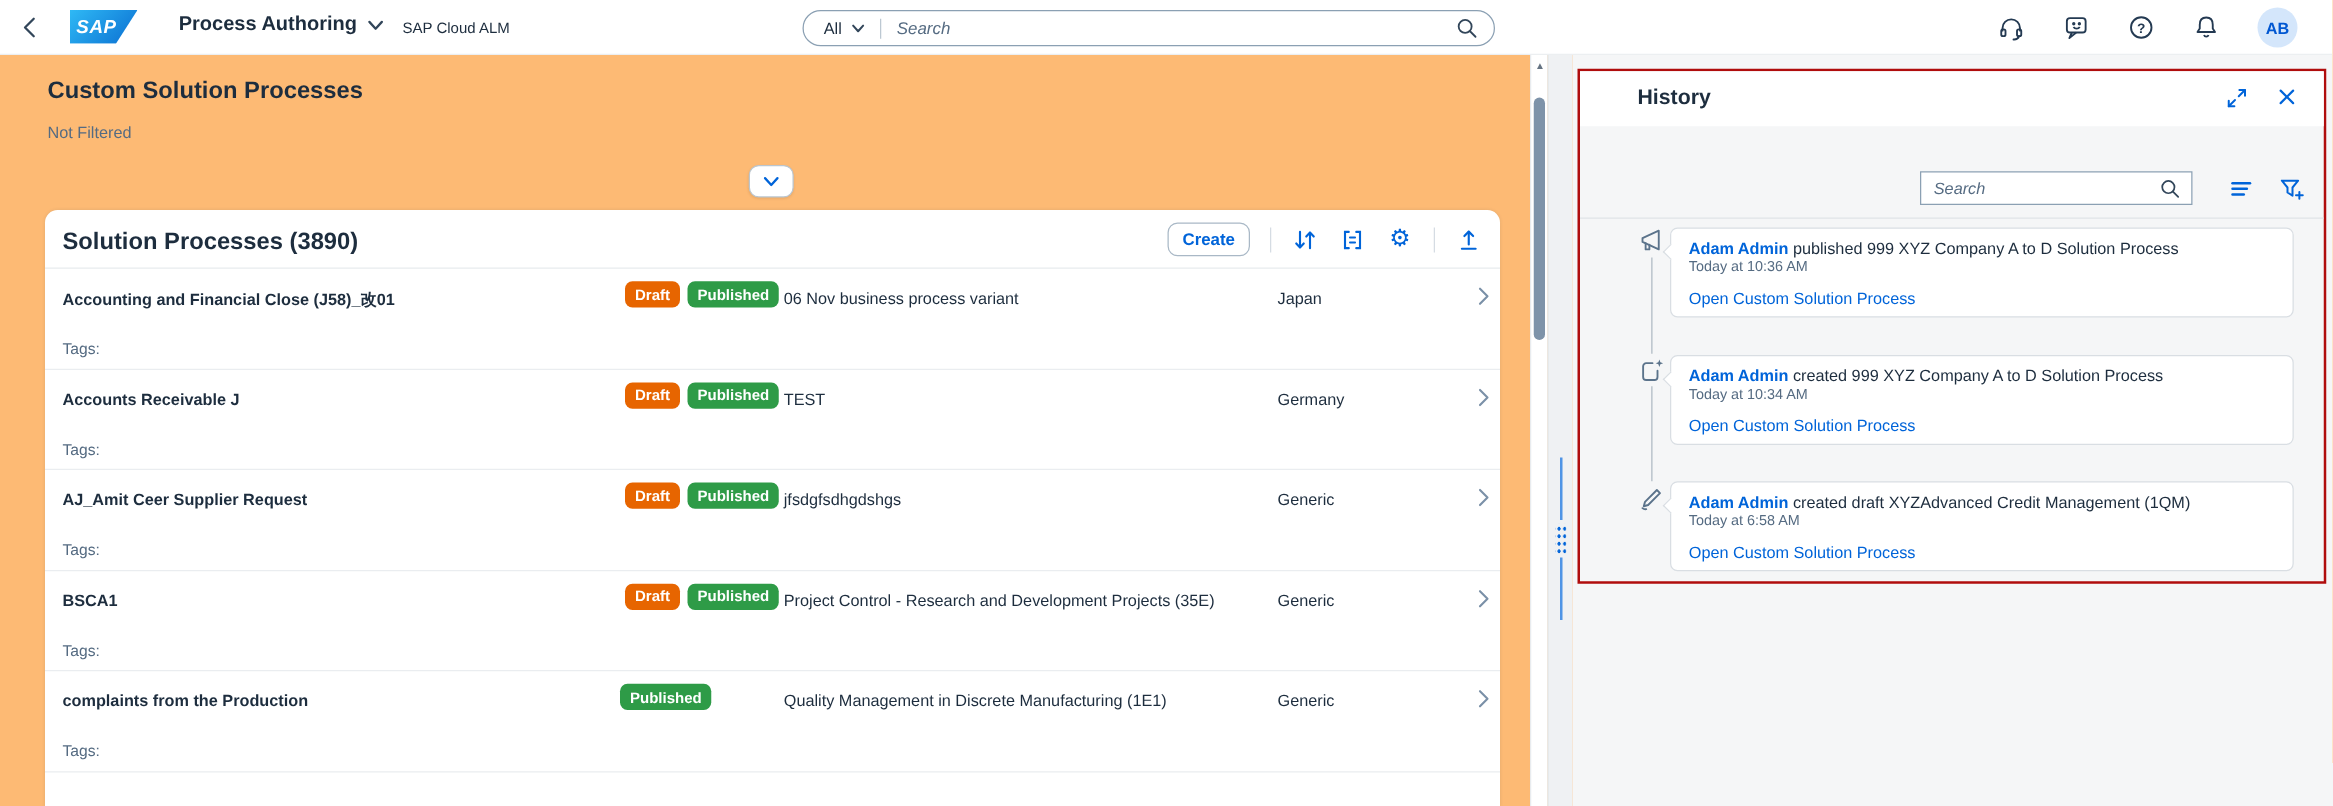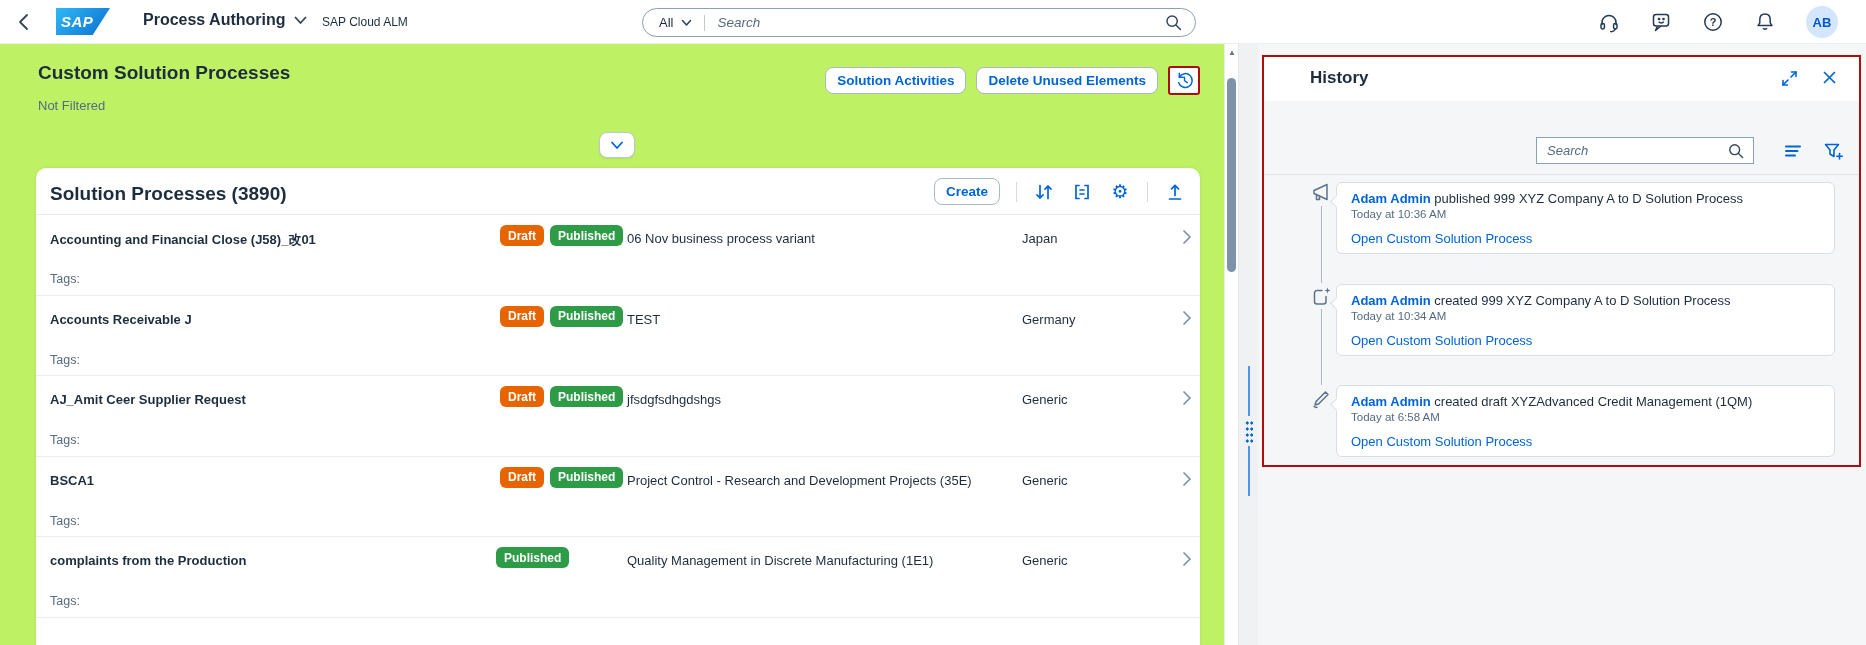--- a/index.html
+++ b/index.html
@@ -1,17 +1,17 @@
 <!DOCTYPE html>
 <html><head>
 <meta charset="utf-8">
 <style>
   * { box-sizing: border-box; margin: 0; padding: 0; }
   html,body { width:1866px; height:645px; font-family:"Liberation Sans", sans-serif; background:#fff; }
-  .root { position:relative; width:1866px; height:645px; overflow:hidden; background:#bef264; }
+  .root { position:relative; width:1866px; height:645px; overflow:hidden; background:#fdba74; }
 
   
   .topbar { position:absolute; left:0; top:0; width:1866px; height:44px; background:#fff; border-bottom:1px solid #eceff1; z-index:5; }
   .back-btn { position:absolute; left:14px; top:12px; width:22px; height:20px; cursor:pointer; }
   .sap-logo { position:absolute; left:56px; top:8px; width:54px; height:27px;
       background:linear-gradient(135deg,#2fb9f5 0%,#0a6ed1 100%);
       clip-path:polygon(0 0,100% 0,68% 100%,0 100%);
       color:#fff; font-weight:700; font-style:italic; font-size:15px; line-height:27px; padding-left:5px; letter-spacing:.5px;}
   .product { position:absolute; left:143px; top:11px; display:flex; align-items:center; gap:8px; cursor:pointer; }
   .product-name { font-size:16px; font-weight:700; color:#1d2d3e; }
@@ -165,31 +165,20 @@
         </svg>
       </div>
       <div class="avatar">AB</div>
     </div>
   </div>
 
   <div class="main">
     <div class="pg-title">Custom Solution Processes</div>
     <div class="pg-sub">Not Filtered</div>
 
-    <div class="actions">
-      <button class="btn">Solution Activities</button>
-      <button class="btn">Delete Unused Elements</button>
-      <div class="icon-btn">
-        <svg width="19" height="19" viewBox="0 0 22 22" fill="none" stroke="#0064d9" stroke-width="1.7" stroke-linecap="round" stroke-linejoin="round">
-          <path d="M5 7 A8 8 0 1 1 4.3 13.5"></path>
-            <polyline points="5,2.6 5,7.3 9.6,7.3"></polyline>
-            <polyline points="11,7.2 11,11.3 14.2,13.4"></polyline>
-        </svg>
-      </div>
-    </div>
 
     <div class="collapse-btn">
       <svg width="14" height="9" viewBox="0 0 14 9">
           <polyline points="2,1.5 7,7 12,1.5" fill="none" stroke="#0064d9" stroke-width="1.8" stroke-linecap="round" stroke-linejoin="round"></polyline>
         </svg>
     </div>
 
     <div class="card">
       <div class="card-head">
         <span class="card-title">Solution Processes (3890)</span>

